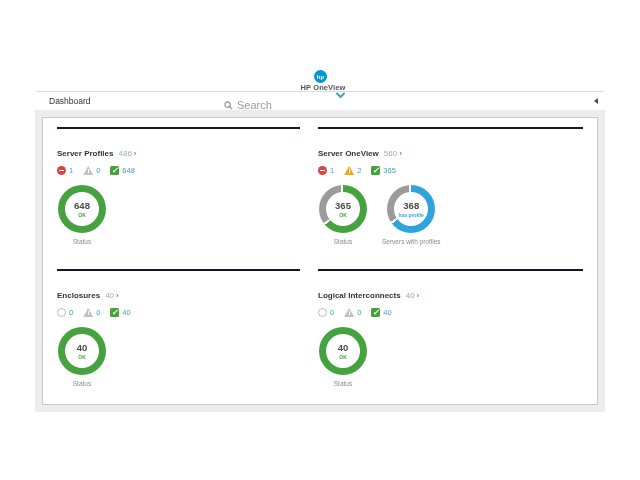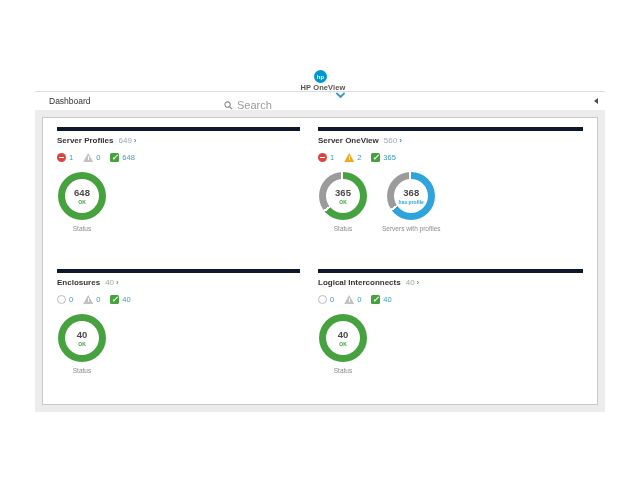--- a/index.html
+++ b/index.html
@@ -24,21 +24,21 @@
   
   .pagebar { height:18px; display:flex; align-items:center; background:#fff; padding:0 7px 0 14px; }
   .pagetitle { font-size:8.5px; font-weight:normal; color:#333; }
   .collapse-tri { margin-left:auto; width:0; height:0; border-right:4px solid #4a4a4a; border-top:3px solid transparent; border-bottom:3px solid transparent; }
 
   
   .content { position:absolute; left:0; right:0; top:40px; bottom:0; background:#ececec; padding:7px; }
   .card { width:100%; height:100%; background:#fff; border:1px solid #c9c9c9; padding:9px 14px 0 14px;
           display:grid; grid-template-columns:243px 1fr; column-gap:18px; grid-template-rows:142px 1fr; }
 
-  .panel { border-top:4px solid #0f172a; padding-top:5px; }
+  .panel { border-top:2px solid #0f172a; padding-top:20px; }
   .ptrow { display:flex; align-items:baseline; }
   .ptitle { font-size:8px; font-weight:bold; color:#333; }
   .pcount { font-size:8px; color:#9fa8ad; margin-left:5px; }
   .parrow { font-size:8px; color:#3d9bbd; font-weight:bold; margin-left:2px; }
 
   .strow { display:flex; align-items:center; margin-top:8px; }
   .stgroup { display:flex; align-items:center; margin-right:10px; }
   .stnum { font-size:7.5px; color:#3d9bbd; margin-left:3px; }
   .sticon { position:relative; display:inline-block; }
   .sticon.critical { width:9px; height:9px; border-radius:50%; }
@@ -107,21 +107,21 @@
       <div class="pagetitle">Dashboard</div>
       <div class="collapse-tri"></div>
     </div>
 
     <div class="content">
       <div class="card">
 
         <div class="panel" style="grid-column:1; grid-row:1;">
           <div class="ptrow">
             <span class="ptitle">Server Profiles</span>
-            <span class="pcount">649</span>
+            <span class="pcount">486</span>
             <span class="parrow">›</span>
           </div>
           <div class="strow">
             <span class="stgroup">
               <i class="sticon critical active"></i>
               <span class="stnum">1</span>
             </span>
             <span class="stgroup">
               <i class="sticon warning inactive"></i>
               <span class="stnum">0</span>

